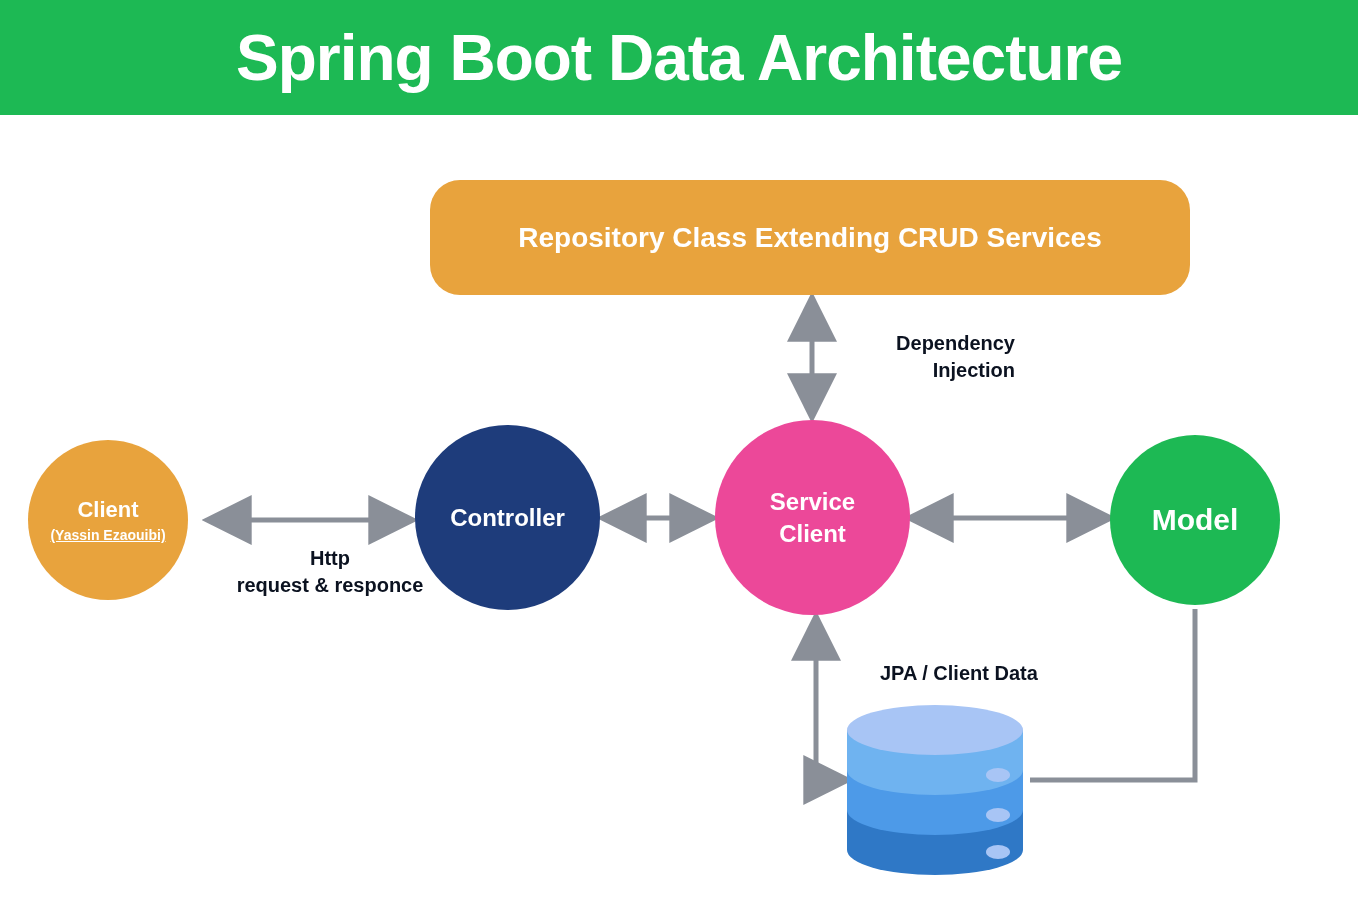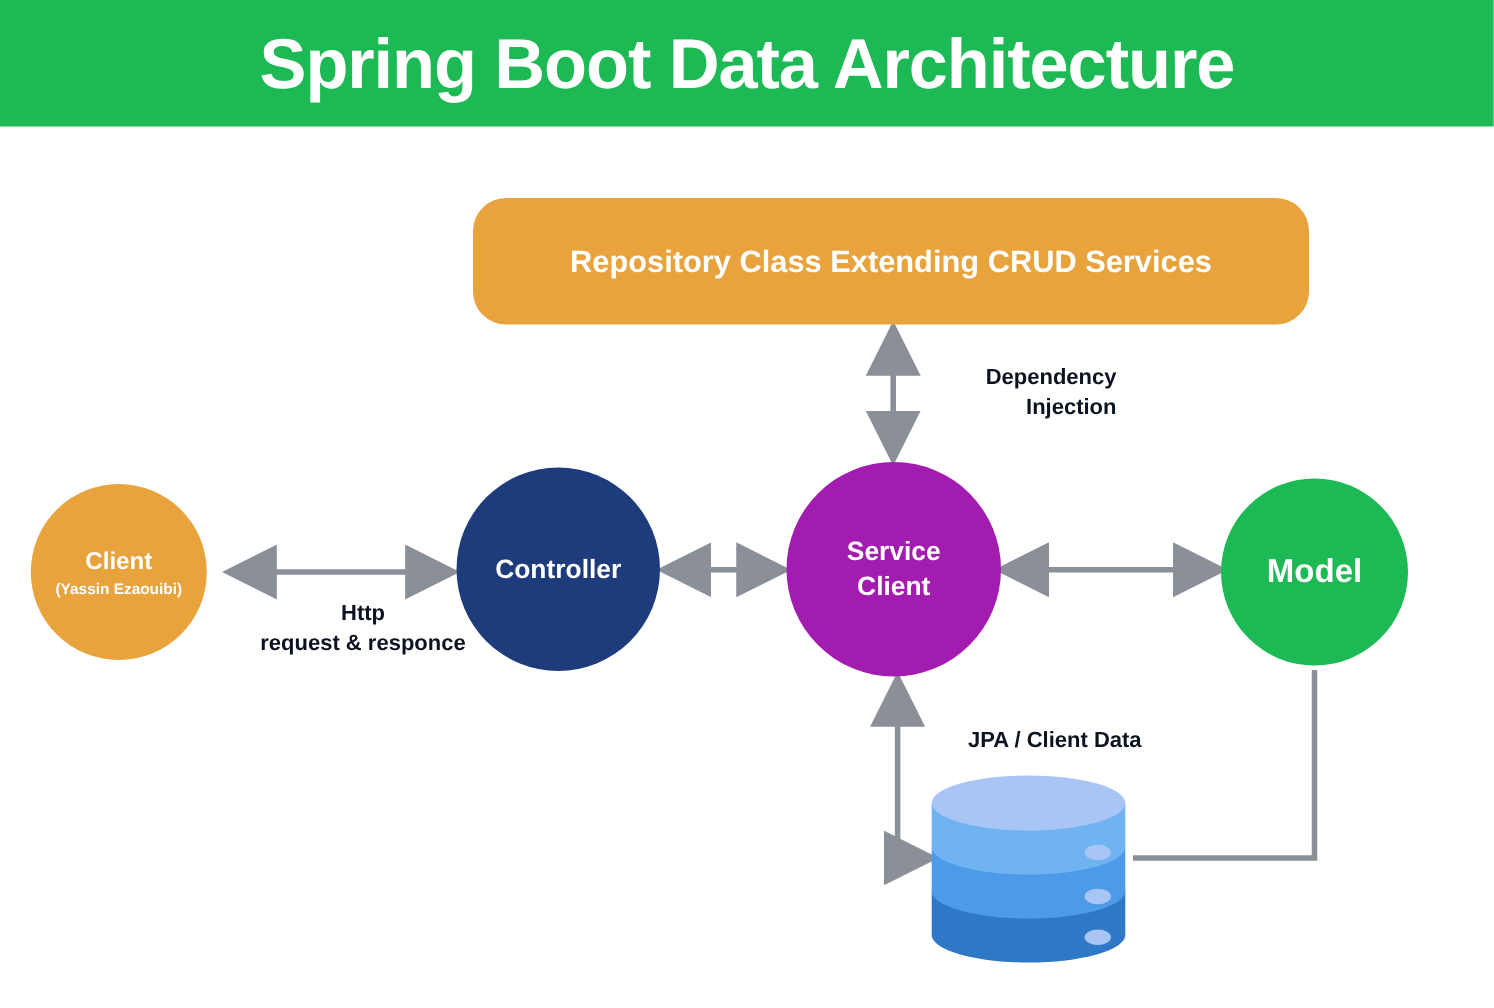--- a/index.html
+++ b/index.html
@@ -32,23 +32,23 @@
     flex-direction: column;
     align-items: center;
     justify-content: center;
     text-align: center;
     color: #ffffff;
     font-weight: 700;
   }
   .circle { border-radius: 50%; }
   .rrect { border-radius: 30px; }
   .client { width: 160px; height: 160px; background: #E8A33D; left: 28px; top: 325px; font-size: 22px; }
-  .client .sub { font-size: 14px; font-weight: 600; margin-top: 4px; }
+  .client .sub { font-size: 14px; font-weight: 600; margin-top: 4px; text-decoration: underline; }
   .controller { width: 185px; height: 185px; background: #1E3C7B; left: 415px; top: 310px; font-size: 24px; align-items: center; }
-  .service { width: 195px; height: 195px; background: #a21caf; left: 715px; top: 305px; font-size: 24px; line-height: 1.3; }
+  .service { width: 195px; height: 195px; background: #ec4899; left: 715px; top: 305px; font-size: 24px; line-height: 1.3; }
   .model { width: 170px; height: 170px; background: #1DB954; left: 1110px; top: 320px; font-size: 30px; }
   .repo { width: 760px; height: 115px; background: #E8A33D; left: 430px; top: 65px; font-size: 28px; }
   .label {
     position: absolute;
     color: #0B1220;
     font-weight: 800;
     font-size: 20px;
     text-align: center;
     line-height: 1.35;
   }

